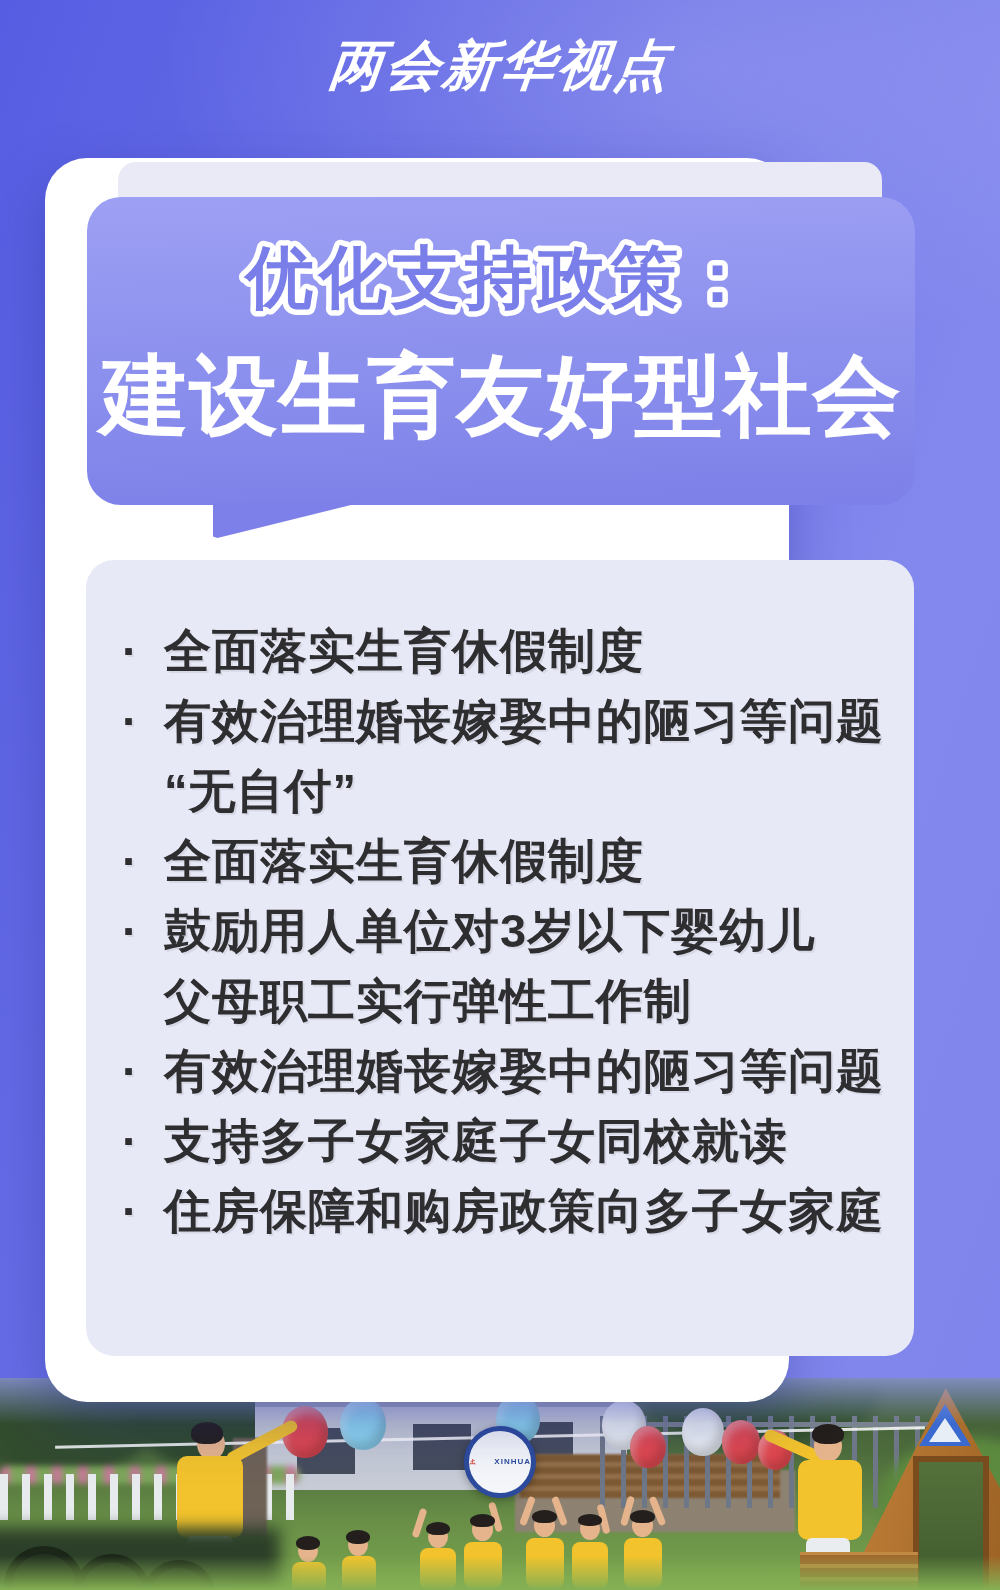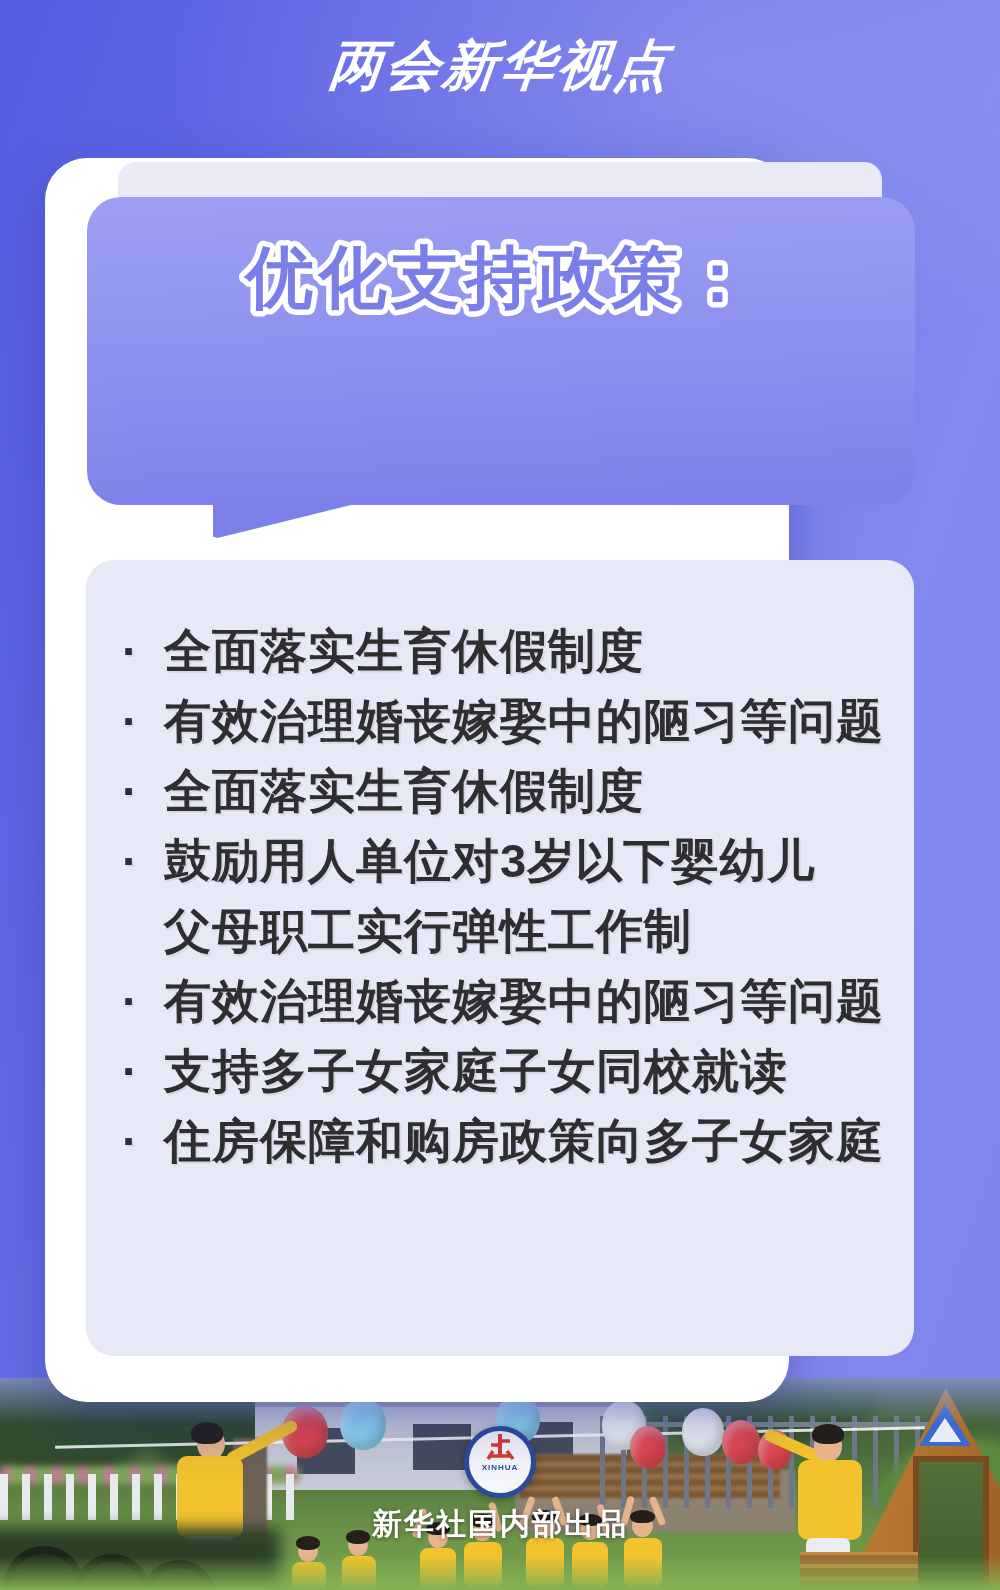--- a/index.html
+++ b/index.html
@@ -117,22 +117,23 @@
   .steps{position:absolute;left:800px;top:174px;width:118px;height:38px;
     background:repeating-linear-gradient(0deg,#a06a2e 0 9px,#c08a44 9px 13px);}
   .tire{position:absolute;background:#243321;border-radius:50%;border:8px solid #1b2619;}
   .shrub-dark{position:absolute;left:-20px;top:150px;width:300px;height:70px;background:#2c3f28;filter:blur(8px);}
   .grass-front{position:absolute;left:0;bottom:0;width:100%;height:34px;
     background:linear-gradient(180deg,rgba(133,176,84,0),#85b054);}
   
   .agency-logo{
     position:absolute;left:464px;top:48px;width:72px;height:72px;border-radius:50%;
     background:#f4f6fa;border:5px solid #2d4b9c;box-sizing:border-box;
-    display:flex;flex-direction:column;align-items:center;justify-content:flex-start;
+    display:flex;flex-direction:row;align-items:center;justify-content:space-between;
     box-shadow:0 2px 8px rgba(0,0,0,0.3);
+    gap:18px;
   }
   .logo-word{font-size:8px;font-weight:700;color:#2d4b9c;letter-spacing:1px;margin-top:-2px;}
   .credit{
     position:absolute;left:0;top:126px;width:100%;text-align:center;
     font-size:30px;font-weight:700;color:#ffffff;letter-spacing:2px;
     text-shadow:0 1px 4px rgba(0,0,0,0.45);
   }
 </style>
 </head>
 <body>
@@ -247,36 +248,37 @@
     <div class="grass-front"></div>
     <div class="haze"></div>
 
     <div class="agency-logo">
       <svg width="34" height="34" viewBox="0 0 34 34">
         <path d="M17 3 v22" stroke="#d93a30" stroke-width="4" fill="none"></path>
         <path d="M8 14 h7 M19 10 h8 M10 20 l-5 8 M24 20 l6 8 M6 25 h22" stroke="#d93a30" stroke-width="3.5" fill="none"></path>
       </svg>
       <div class="logo-word">XINHUA</div>
     </div>
-    <div class="credit">新华社国内部出品</div>
   </div>
 
   <div class="card">
     <div class="card-notch"></div>
 
     <div class="bubble">
       <svg class="bubble-line1-svg" viewBox="0 0 828 104">
         <text x="414" y="76" text-anchor="middle">优化支持政策：</text>
       </svg>
+      <div class="bubble-line2">建设生育友好型社会</div>
     </div>
     <div class="bubble-tail"></div>
 
     <div class="content-box">
       <div class="line"><span class="dot">·</span><span>全面落实生育休假制度</span></div>
       <div class="line"><span class="dot">·</span><span>有效治理婚丧嫁娶中的陋习等问题</span></div>
+      <div class="line"><span>“无自付”</span></div>
       <div class="line"><span class="dot">·</span><span>全面落实生育休假制度</span></div>
       <div class="line"><span class="dot">·</span><span>鼓励用人单位对3岁以下婴幼儿</span></div>
       <div class="line"><span>父母职工实行弹性工作制</span></div>
       <div class="line"><span class="dot">·</span><span>有效治理婚丧嫁娶中的陋习等问题</span></div>
       <div class="line"><span class="dot">·</span><span>支持多子女家庭子女同校就读</span></div>
       <div class="line"><span class="dot">·</span><span>住房保障和购房政策向多子女家庭</span></div>
     </div>
   </div>
 
 </div>

